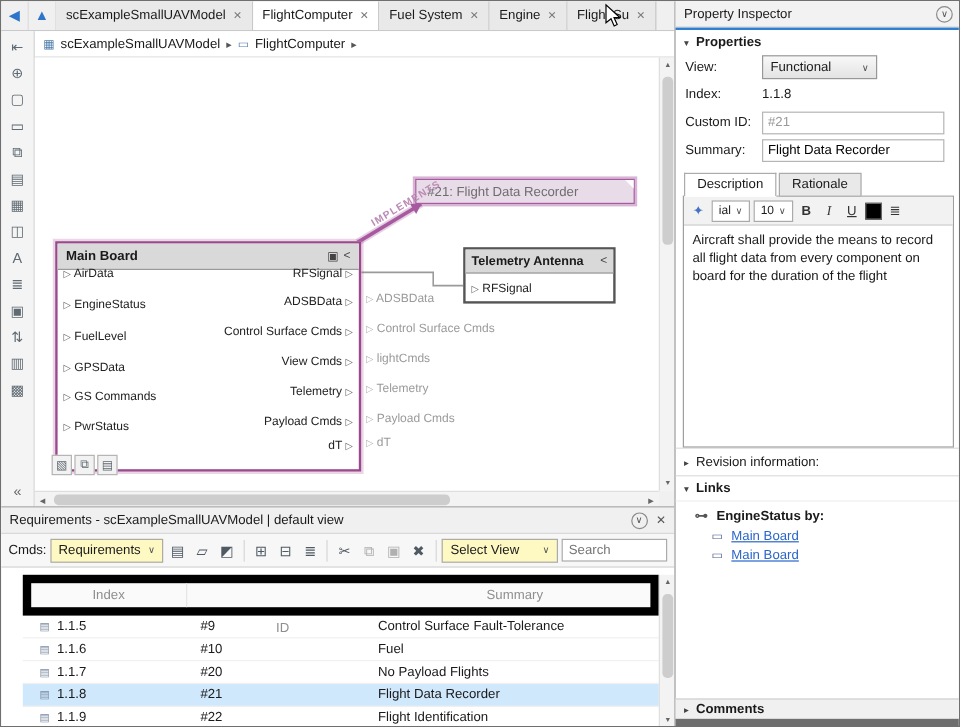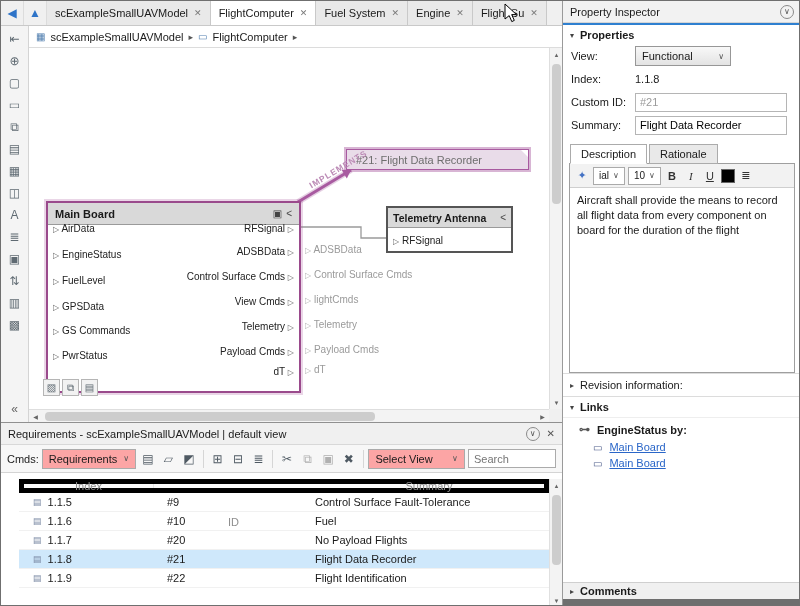--- a/index.html
+++ b/index.html
@@ -81,33 +81,33 @@
             border-top:1px solid #909090; }
   .bp-title { height:22px; background:#f0f0f0; border-bottom:1px solid #d8d8d8; display:flex;
               align-items:center; padding:0 7px; }
   .ricons { margin-left:auto; display:flex; gap:7px; align-items:center; color:#555; }
   .circ { width:14px; height:14px; border:1px solid #8a8a8a; border-radius:50%; display:flex;
           align-items:center; justify-content:center; font-size:8px; color:#555; cursor:pointer; }
   .xicon { font-size:10px; color:#555; cursor:pointer; }
 
   .bp-toolbar { height:28px; background:#f7f7f7; border-bottom:1px solid #d4d4d4; display:flex;
                 align-items:center; gap:3px; padding:0 6px; }
-  .combo { height:20px; background:#fca5a5; border:1px solid #ababab; display:flex; align-items:center;
+  .combo { height:20px; background:#fef9c3; border:1px solid #ababab; display:flex; align-items:center;
            gap:6px; padding:0 6px; cursor:pointer; }
   .combo.sv { width:108px; justify-content:space-between; }
   .car { font-size:8px; color:#555; }
   .tbicon { width:20px; height:20px; display:flex; align-items:center; justify-content:center;
             font-size:12px; color:#4f5a63; cursor:pointer; }
   .tbicon.dim { color:#b0b0b0; }
   .vsep { width:1px; height:18px; background:#d6d6d6; margin:0 2px; }
   .search { margin-left:auto; width:88px; height:19px; border:1px solid #ababab; font-size:11px;
             padding:0 5px; color:#333; font-family:inherit; }
 
   .reqtable { position:absolute; left:18px; top:56px; right:13px; }
-  .rt-head { display:flex; height:14px; background:#fafafa; border:5px solid #000000; color:#8e8e8e; }
+  .rt-head { display:flex; height:34px; background:#fafafa; border:7px solid #000000; color:#8e8e8e; }
   .rt-head > div { display:flex; align-items:center; justify-content:center; border-right:1px solid #e6e6e6; cursor:pointer; }
   .hc1 { width:130px; } .hc2 { width:160px;margin-top:38px; } .hc3 { flex:1; border-right:none !important; }
   .rt-row { display:flex; height:19px; align-items:center; border-bottom:1px solid #f1f1f1; cursor:pointer; }
   .rt-row.selected { background:#cfe8fb; }
   .c1 { width:130px; display:flex; align-items:center; gap:6px; padding-left:14px; }
   .c2 { width:160px; padding-left:18px; }
   .c3 { flex:1; padding-left:6px; }
   .row-icon { color:#7b8aa4; font-size:9px; }
   .rt-scroll { position:absolute; right:0; top:56px; bottom:0; width:13px; background:#f3f3f3;
                border-left:1px solid #e0e0e0; }

